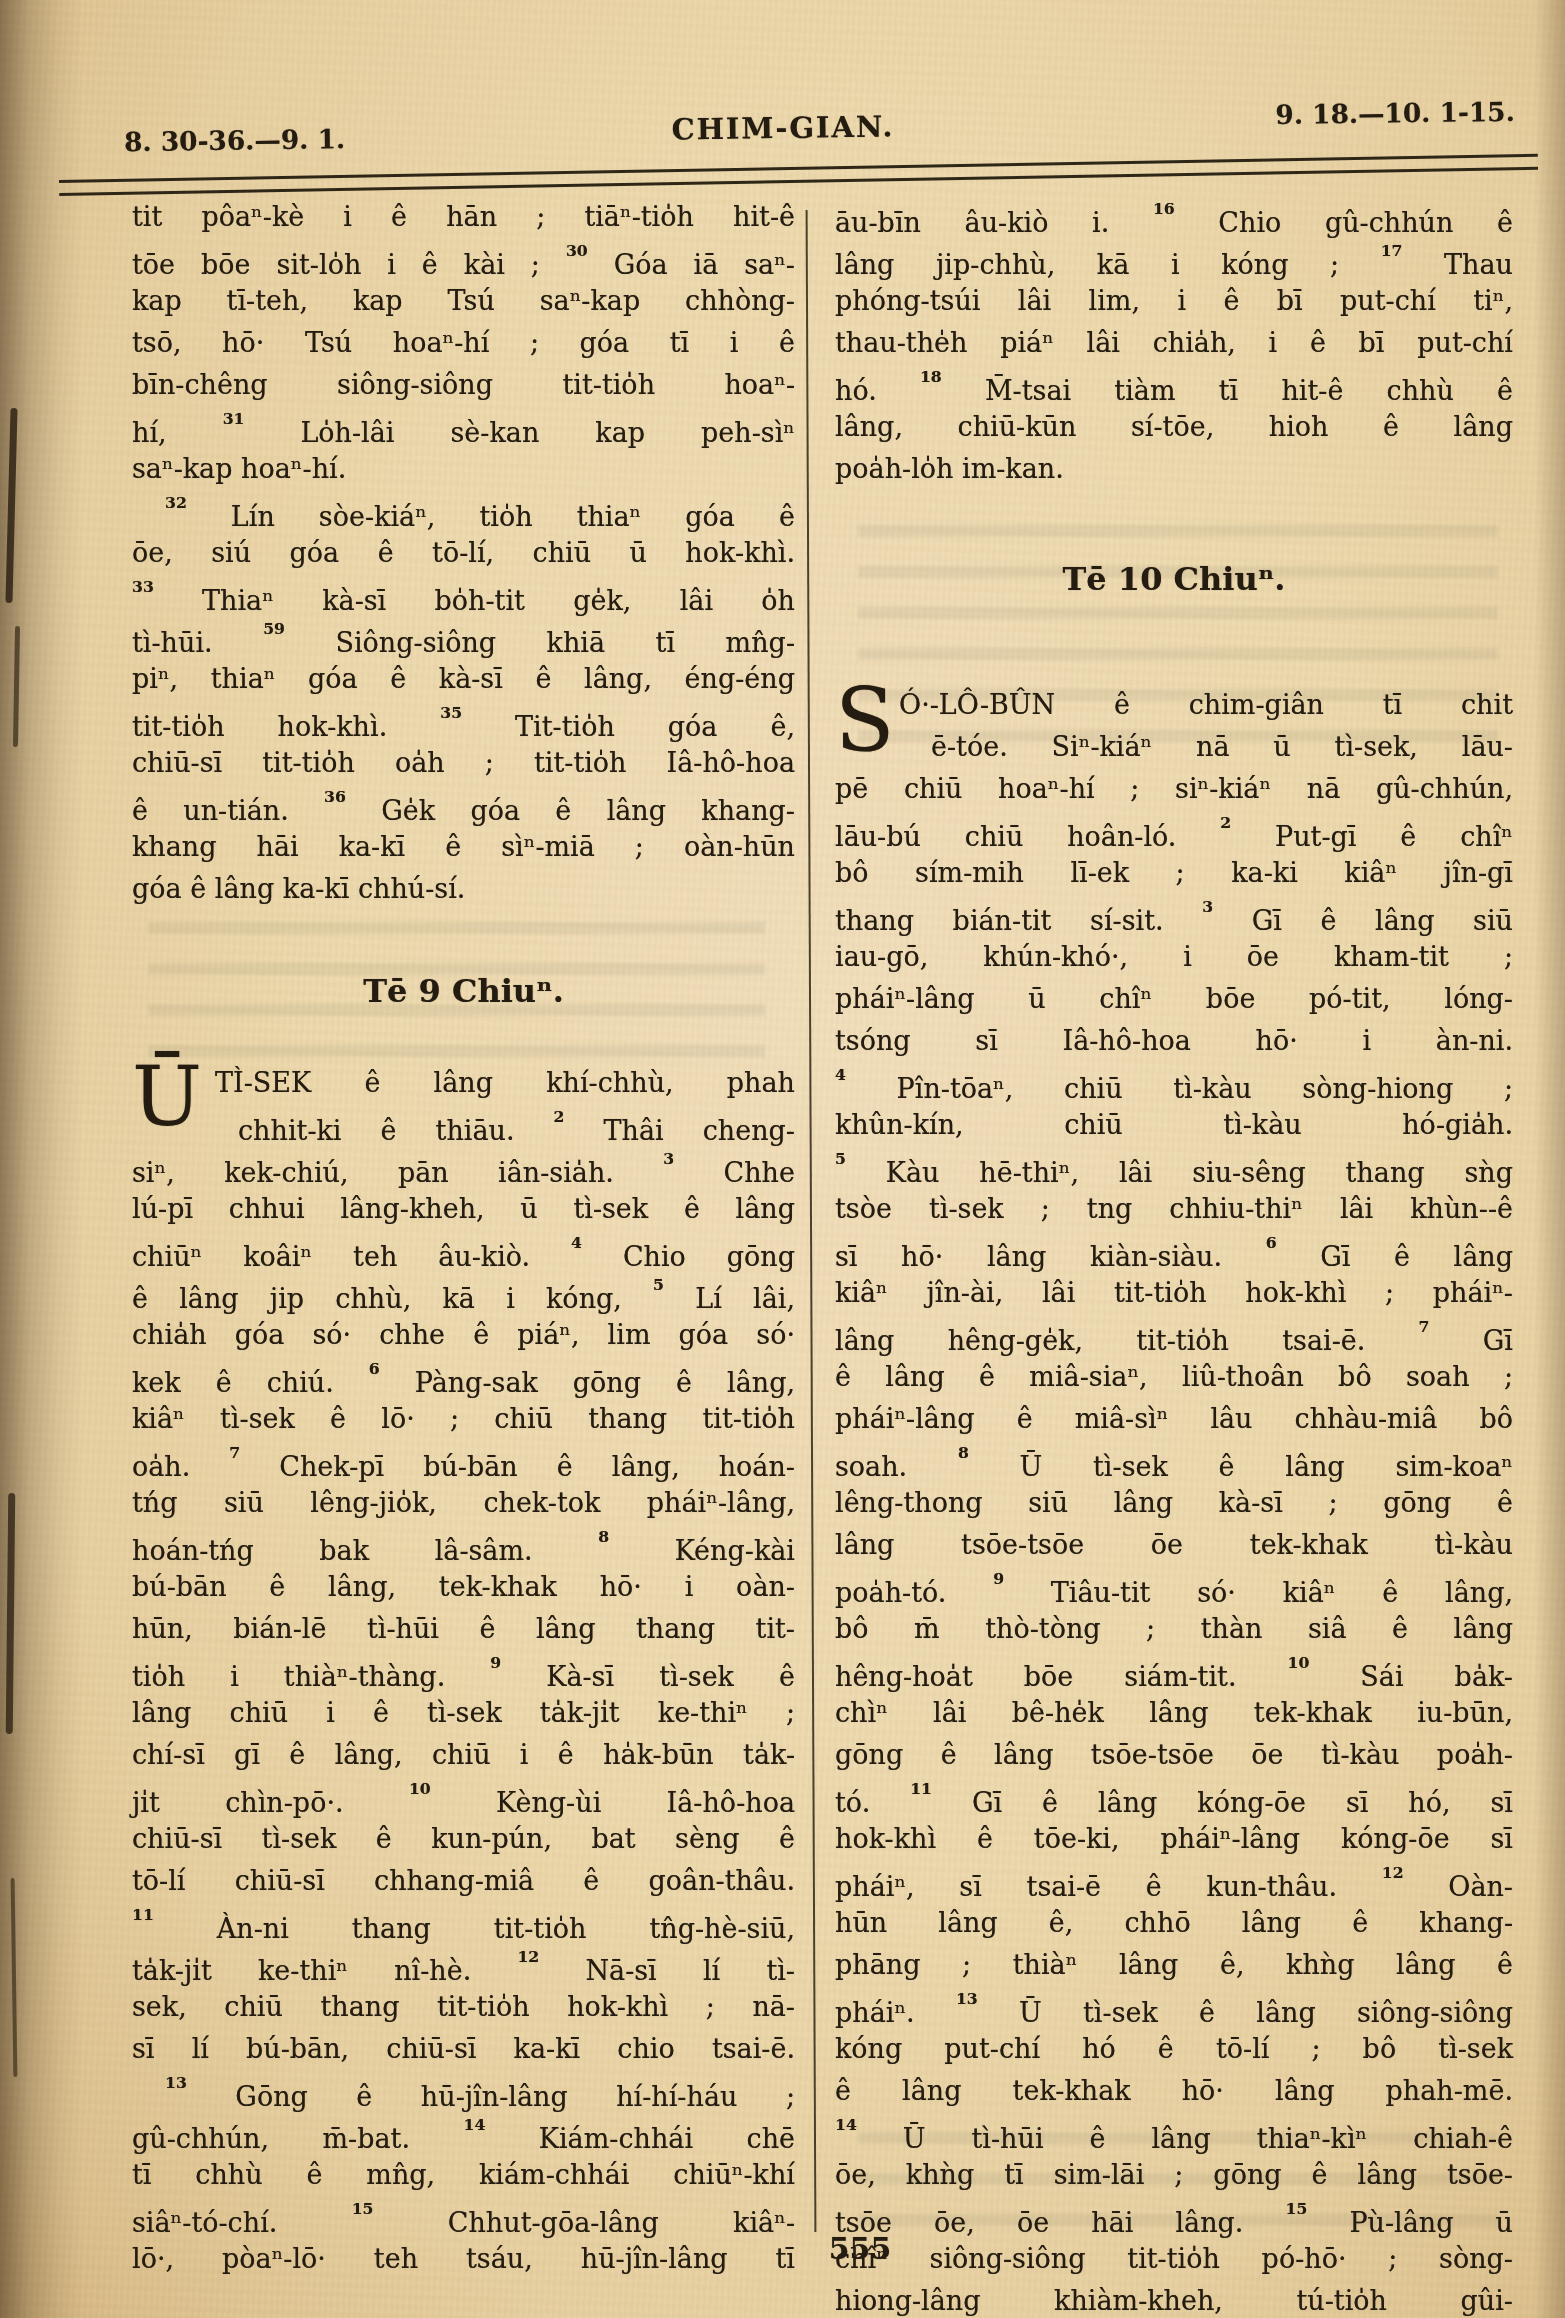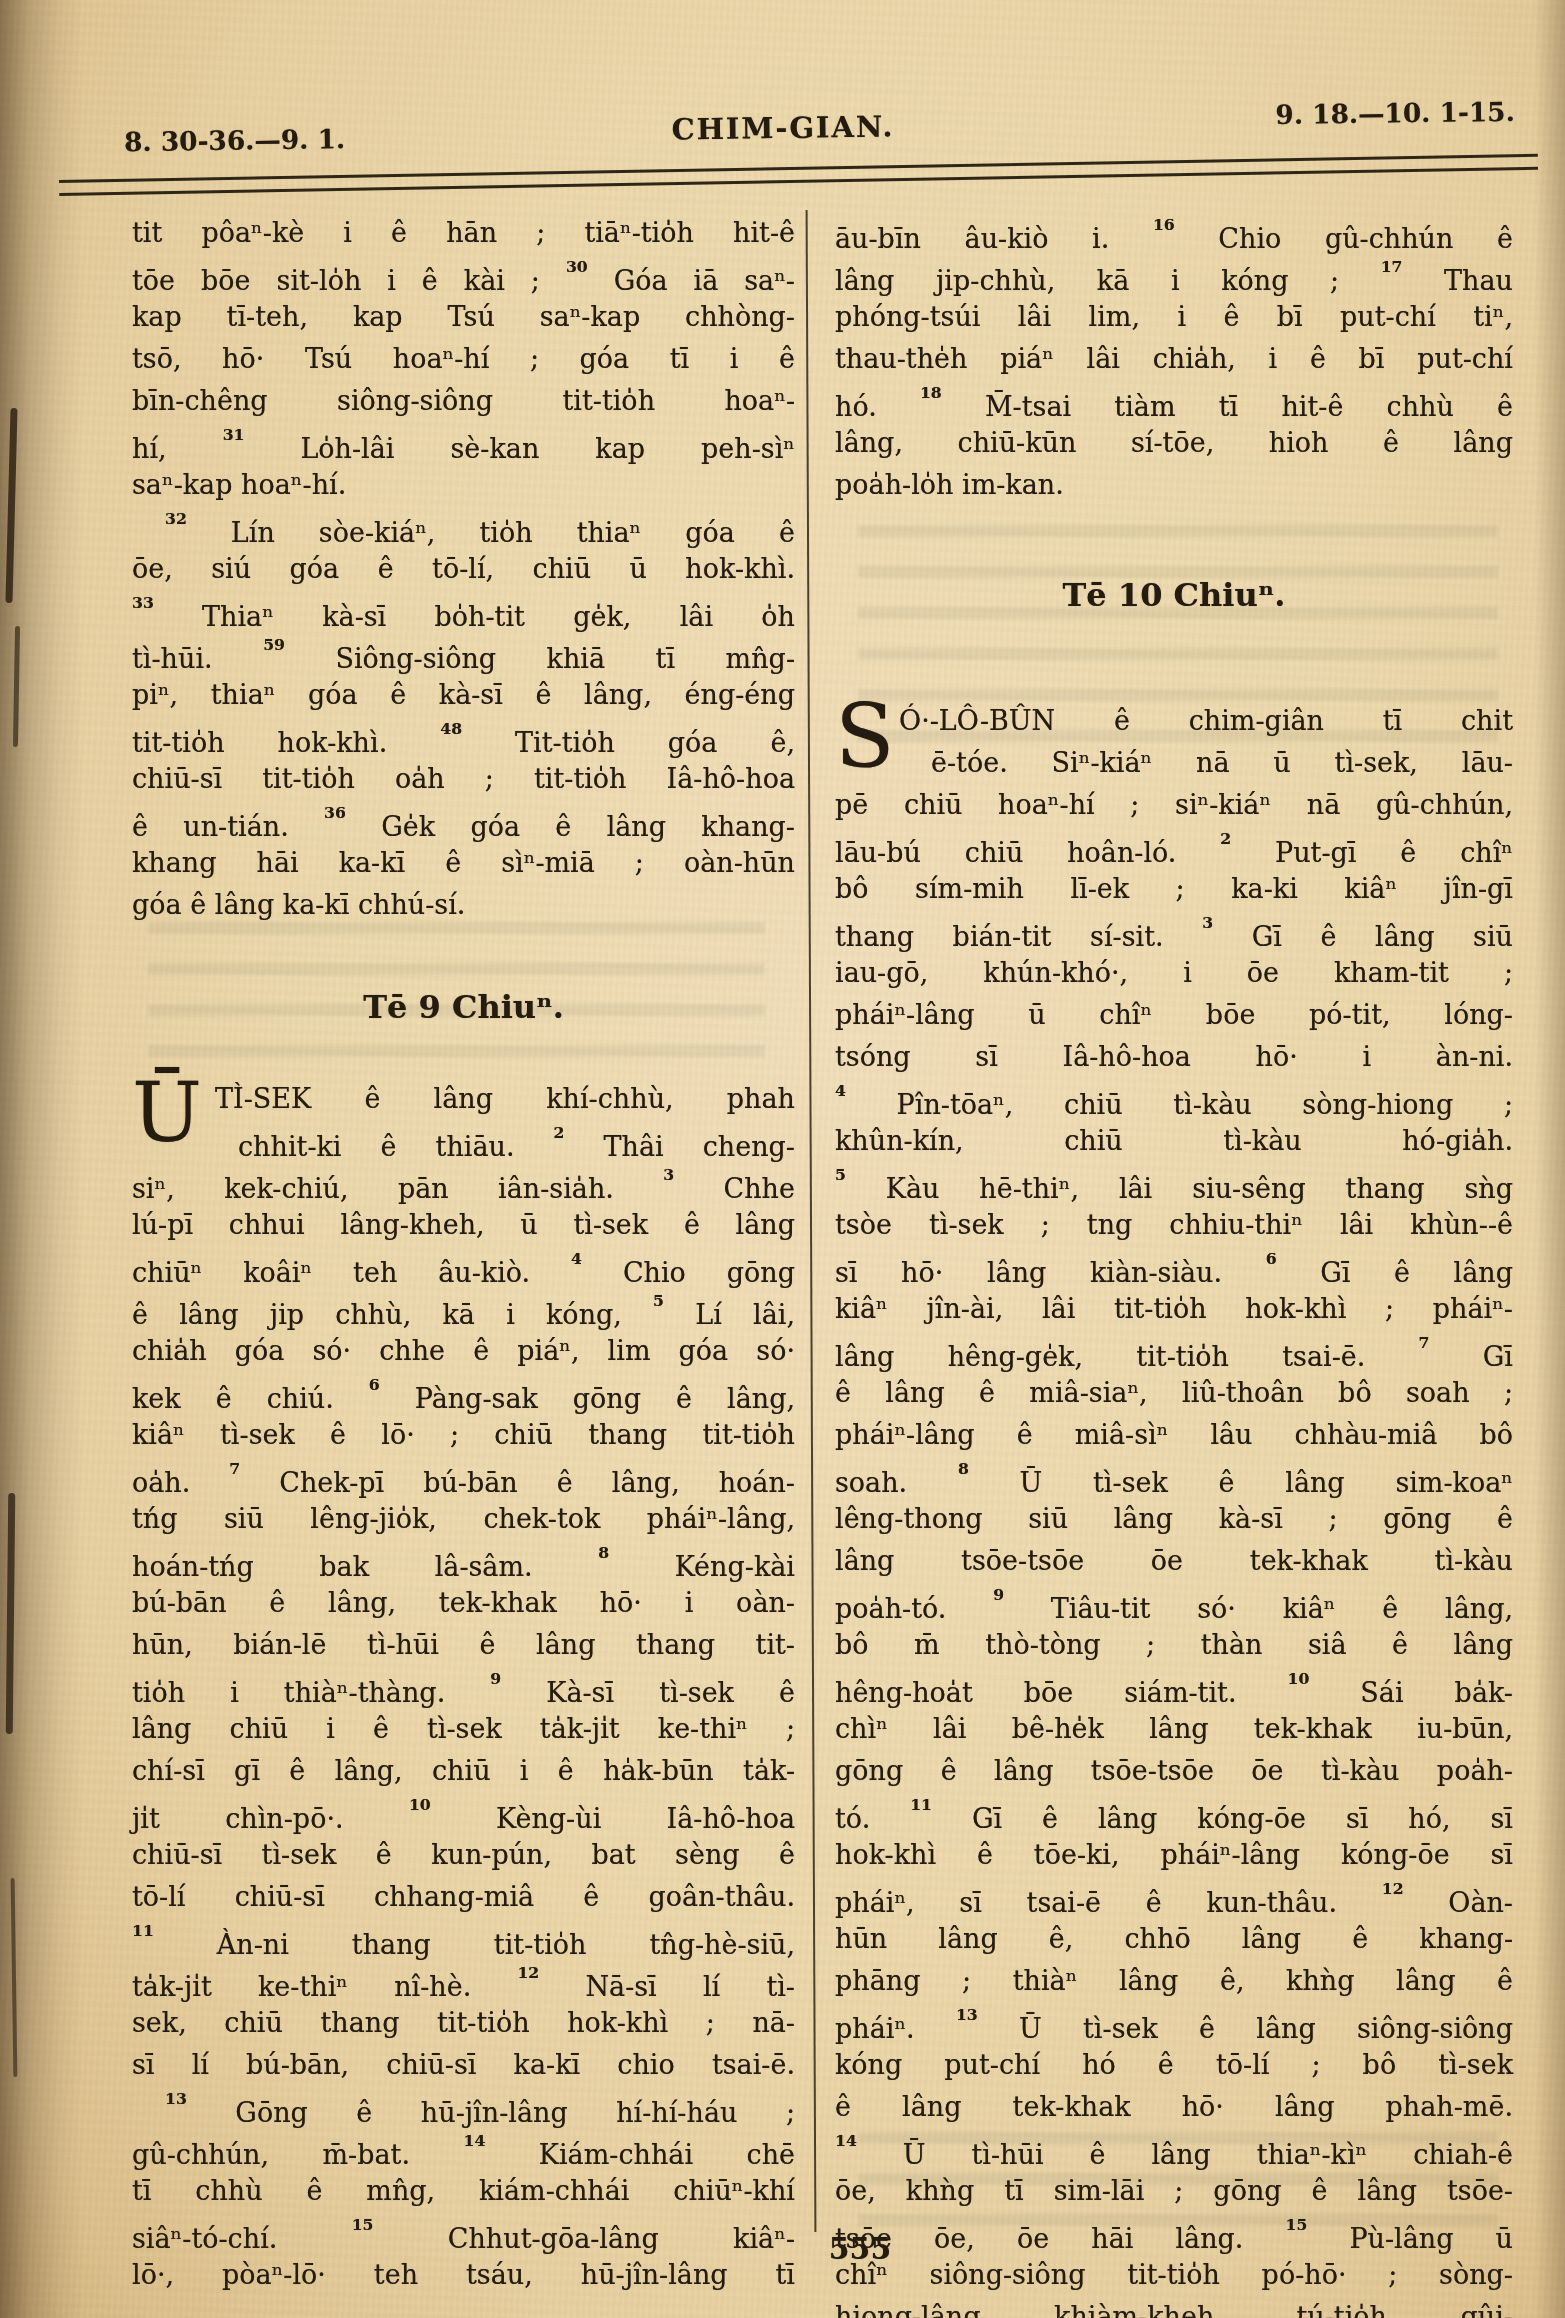--- a/index.html
+++ b/index.html
@@ -33,21 +33,21 @@
   .header .hc{position:absolute;left:0;width:1566px;text-align:center;top:1.9px;font-size:29px;letter-spacing:1.9px;}
   .header .hr{position:absolute;right:51px;top:-2.8px;}
 
   .rules{position:absolute;left:59px;top:180px;width:1479px;transform:rotate(-1.02deg);transform-origin:left center;}
   .rule{position:absolute;left:0;width:1479px;height:3.2px;background:var(--rule,#2e2616);}
   .rule.r1{top:0;}
   .rule.r2{top:13.4px;height:2.8px;}
 
   .divider{position:absolute;left:810px;top:210px;width:2.3px;height:2022px;background:var(--rule,#2e2616);opacity:.85;transform:rotate(-0.25deg);}
 
-  .col{position:absolute;top:212px;font-size:27px;
+  .col{position:absolute;top:196px;font-size:27px;
       text-shadow:0 0 0.5px rgba(38,27,13,.55), 0 0 1.4px rgba(38,27,13,.12);}
   #col-left{left:132px;width:663px;}
   #col-right{left:835px;width:678px;}
 
   .para{position:relative;}
   .line{height:42px;line-height:42px;text-align:justify;text-align-last:justify;overflow:visible;white-space:nowrap;}
   .line.no-just{text-align-last:left;}
   .line.first-indent{padding-left:33px;}
   sup.v{font-size:0.58em;font-weight:700;position:relative;top:-0.52em;}
 
@@ -104,21 +104,21 @@
         <div class="line">bīn-chêng siông-siông tit-tio̍h hoaⁿ-</div>
         <div class="line">hí, <sup class="v">31</sup> Lo̍h-lâi sè-kan kap peh-sìⁿ</div>
         <div class="line no-just">saⁿ-kap hoaⁿ-hí.</div>
       </div>
       <div class="para">
         <div class="line first-indent"><sup class="v">32</sup> Lín sòe-kiáⁿ, tio̍h thiaⁿ góa ê</div>
         <div class="line">ōe, siú góa ê tō-lí, chiū ū hok-khì.</div>
         <div class="line"><sup class="v">33</sup> Thiaⁿ kà-sī bo̍h-tit ge̍k, lâi o̍h</div>
         <div class="line">tì-hūi. <sup class="v">59</sup> Siông-siông khiā tī mn̂g-</div>
         <div class="line">piⁿ, thiaⁿ góa ê kà-sī ê lâng, éng-éng</div>
-        <div class="line">tit-tio̍h hok-khì. <sup class="v">48</sup> Tit-tio̍h góa ê,</div>
+        <div class="line">tit-tio̍h hok-khì. <sup class="v">35</sup> Tit-tio̍h góa ê,</div>
         <div class="line">chiū-sī tit-tio̍h oa̍h ; tit-tio̍h Iâ-hô-hoa</div>
         <div class="line">ê un-tián. <sup class="v">36</sup> Ge̍k góa ê lâng khang-</div>
         <div class="line">khang hāi ka-kī ê sìⁿ-miā ; oàn-hūn</div>
         <div class="line no-just">góa ê lâng ka-kī chhú-sí.</div>
       </div>
       <div class="chap-heading col-left-h">Tē 9 Chiuⁿ.</div>
       <div class="para">
         <span class="dropcap">Ū</span>
         <div class="line dc1">TÌ-SEK ê lâng khí-chhù, phah</div>
         <div class="line dc2">chhit-ki ê thiāu. <sup class="v">2</sup> Thâi cheng-</div>

